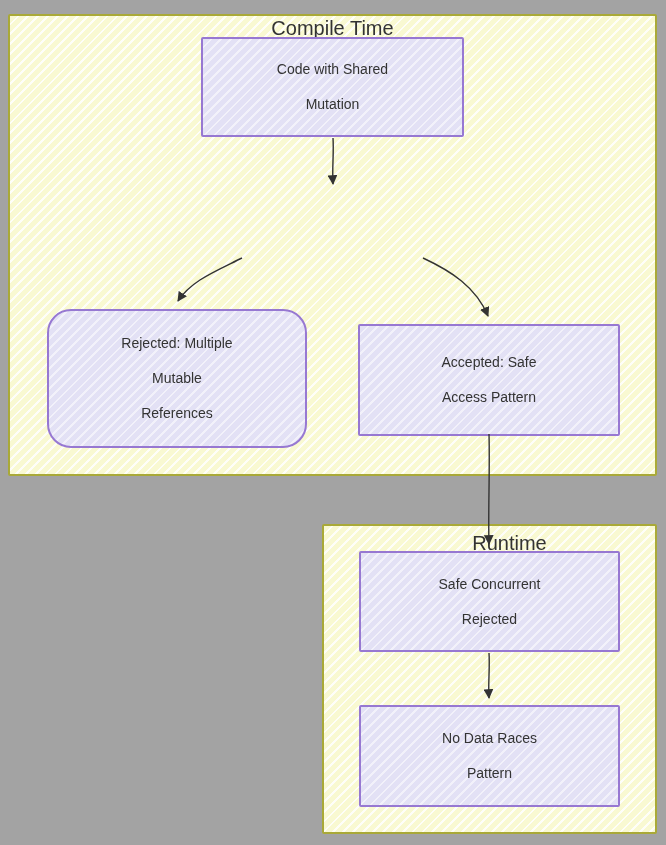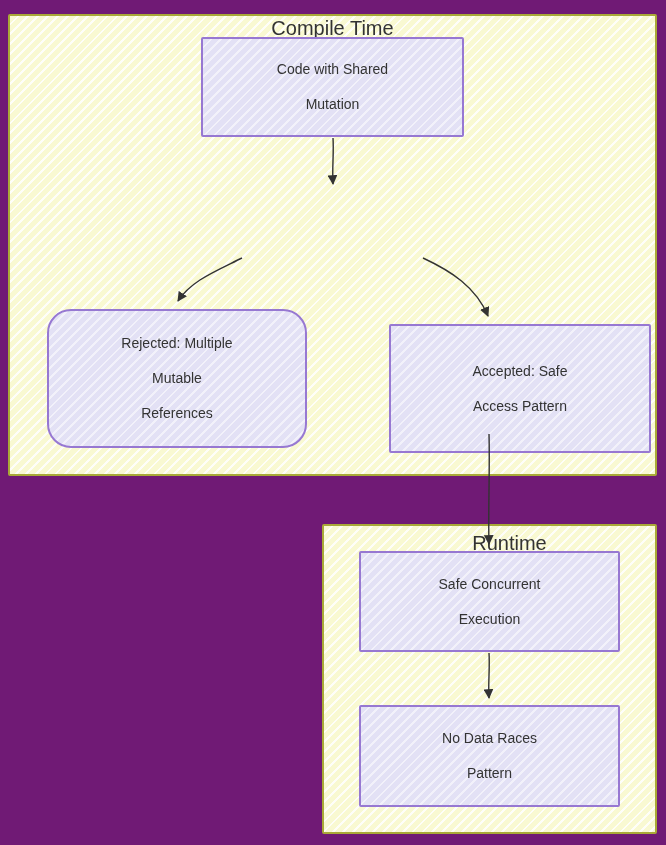--- a/index.html
+++ b/index.html
@@ -13,21 +13,21 @@
   * { box-sizing: border-box; margin: 0; padding: 0; }
   body {
     background: #ffffff;
     font-family: "Liberation Sans", sans-serif;
     color: var(--text);
   }
   .stage {
     position: relative;
     width: 666px;
     height: 845px;
-    background: #701a75;
+    background: #a3a3a3;
     overflow: hidden;
   }
   .cluster {
     position: absolute;
     border: 2px solid var(--cluster-border);
     border-radius: 2px;
     background-color: var(--cluster-fill);
     background-image: repeating-linear-gradient(
       135deg,
       rgba(255,255,255,0) 0px,
@@ -101,28 +101,28 @@
 Mutation</div>
   </div>
 
 
   <div class="node" style="left:47px; top:309px; width:260px; height:139px;border-radius:24px;">
     <div class="node-label">Rejected: Multiple
 Mutable
 References</div>
   </div>
 
-  <div class="node" style="left:358px; top:324px; width:262px; height:129px;margin-left:31px;">
+  <div class="node" style="left:358px; top:324px; width:262px; height:112px;">
     <div class="node-label">Accepted: Safe
 Access Pattern</div>
   </div>
 
   <div class="node" style="left:359px; top:551px; width:261px; height:101px;">
     <div class="node-label">Safe Concurrent
-Execution</div>
+Rejected</div>
   </div>
 
   <div class="node" style="left:359px; top:705px; width:261px; height:102px;">
     <div class="node-label">No Data Races
 Pattern</div>
   </div>
 
   <svg class="edges-overlay" viewBox="0 0 666 845">
     <defs>
       <marker id="arrow" viewBox="0 0 10 10" refX="9" refY="5" markerWidth="7" markerHeight="7" orient="auto">

